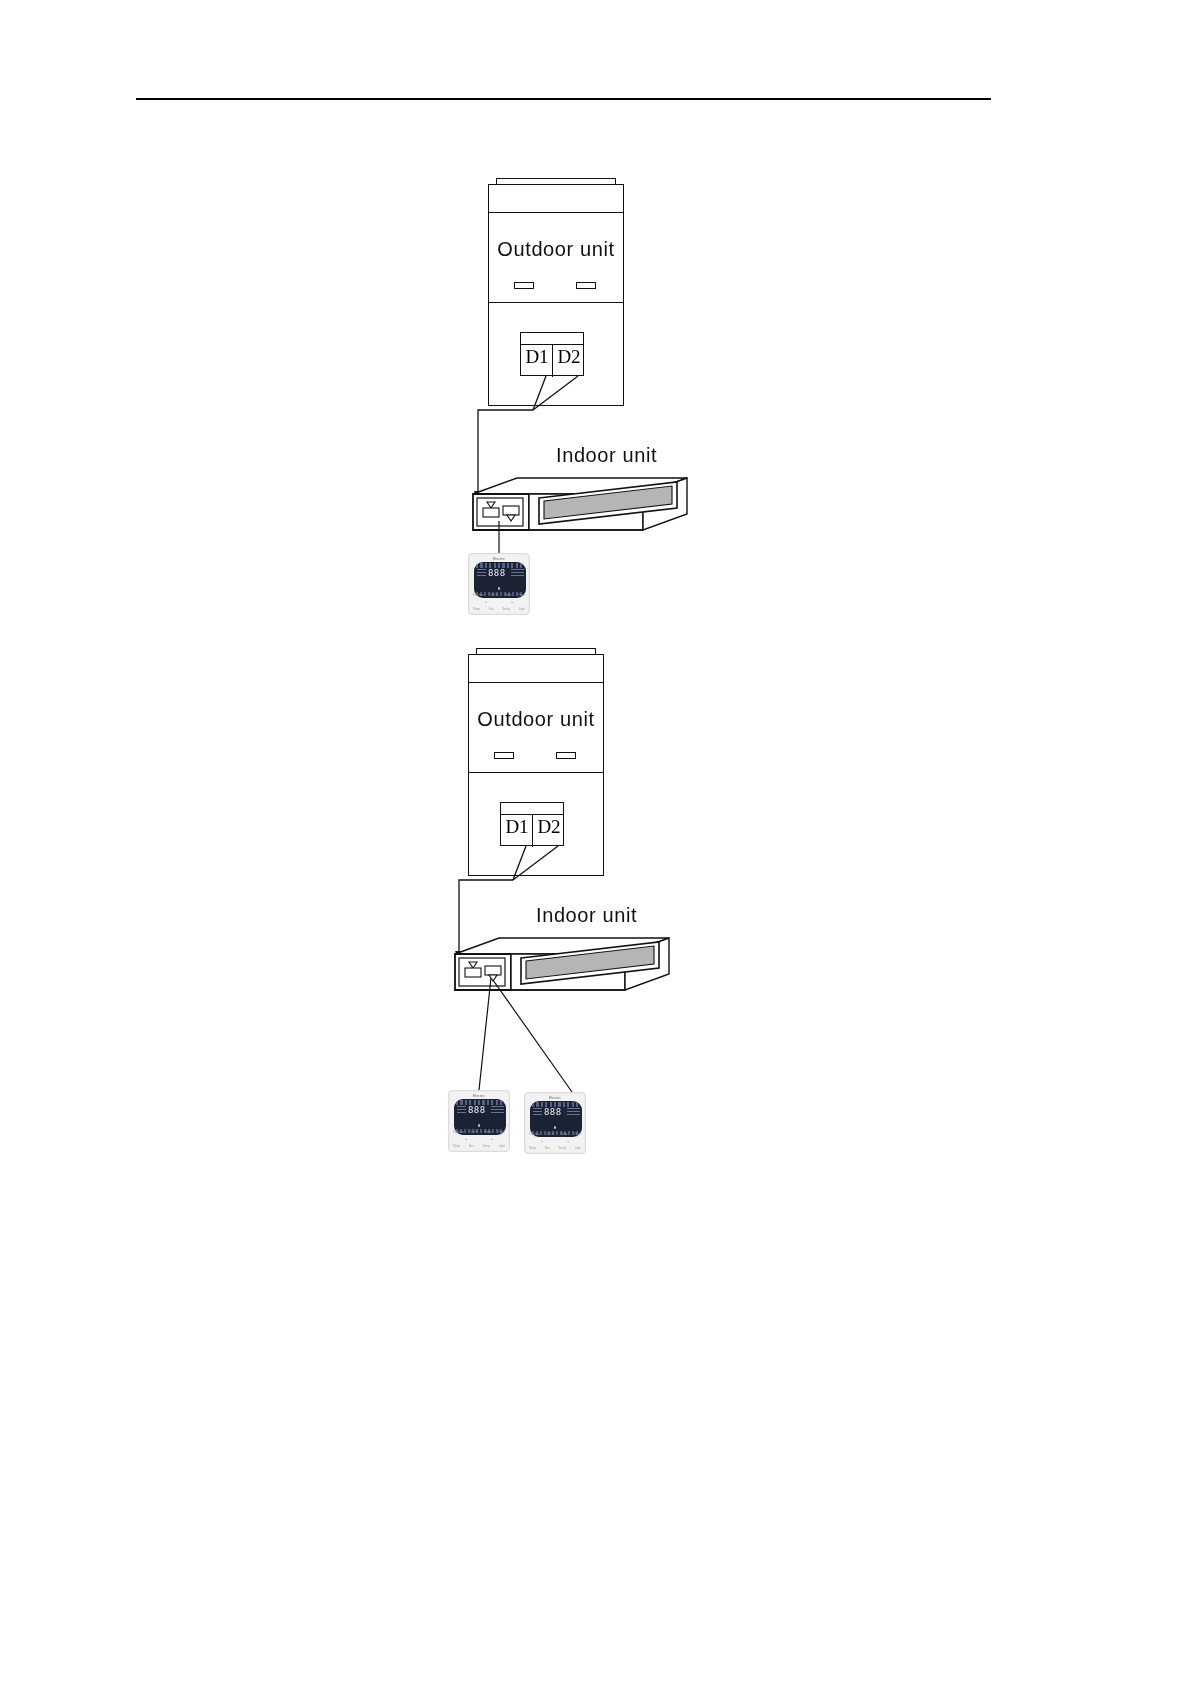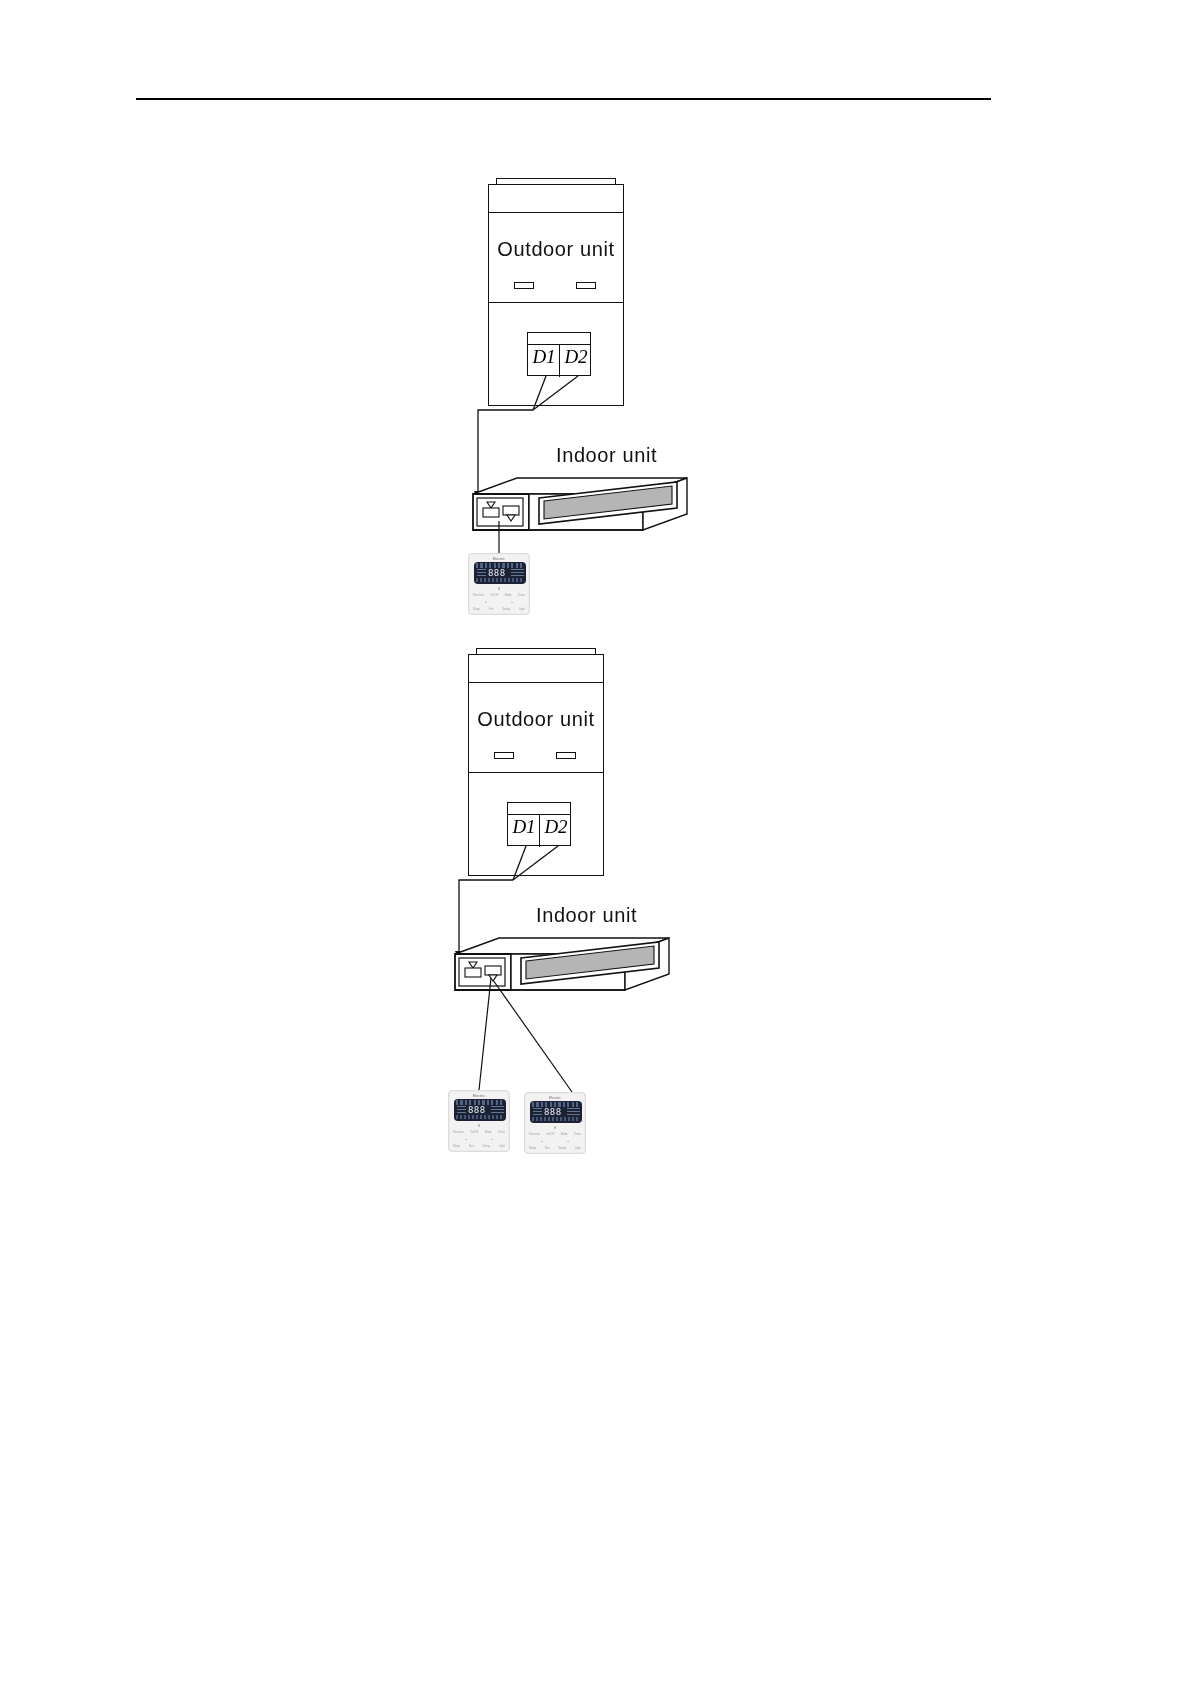--- a/index.html
+++ b/index.html
@@ -15,35 +15,35 @@
   .odu .body{position:absolute;left:0;top:6px;width:136px;height:222px;border:1.3px solid #111;background:#fff;box-sizing:border-box;}
   .odu .band-top{position:absolute;left:0;top:34px;width:136px;height:0;border-top:1.3px solid #111;}
   .odu .band-bot{position:absolute;left:0;top:124px;width:136px;height:0;border-top:1.3px solid #111;}
   .odu .odu-label{position:absolute;left:0;top:60px;width:136px;text-align:center;
       font-size:20px;letter-spacing:.6px;color:#111;white-space:nowrap;}
   .odu .vent{position:absolute;width:20px;height:7px;border:1.3px solid #111;background:#fff;box-sizing:border-box;}
   .odu .vent.v1{left:26px;top:104px;}
   .odu .vent.v2{left:88px;top:104px;}
 
   
-  .tb{position:absolute;left:39px;top:154px;width:64px;height:44px;border:1.6px solid #111;background:#fff;box-sizing:border-box;font-style:italic;}
+  .tb{position:absolute;left:32px;top:154px;width:64px;height:44px;border:1.6px solid #111;background:#fff;box-sizing:border-box;}
   .tb .tb-top{position:absolute;left:0;top:11px;width:100%;height:0;border-top:1.6px solid #111;}
   .tb .tb-mid{position:absolute;left:50%;top:11px;width:0;height:33px;border-left:1.6px solid #111;}
   .tb .tcell{position:absolute;top:13px;width:32px;text-align:center;font-family:"Liberation Serif",serif;font-size:19px;color:#000;}
   .tb .tcell.c1{left:0;}
   .tb .tcell.c2{left:32px;}
 
   
   .idu{position:absolute;}
 
   
   .wc{position:absolute;width:62px;height:62px;background:#f2f2f2;border:1px solid #dcdcdc;border-radius:4px;box-sizing:border-box;
       box-shadow:0 0 0 .5px #e6e6e6 inset;}
   .wc .brand{position:absolute;left:0;top:3px;width:100%;text-align:center;font-size:3.2px;color:#5a5a6a;letter-spacing:.2px;}
-  .wc .lcd{position:absolute;left:5px;top:7.5px;width:52px;height:22px;background:#1b2233;border-radius:4px;overflow:hidden;}
+  .wc .lcd{position:absolute;left:5px;top:7.5px;width:52px;height:36px;background:#1b2233;border-radius:9px;overflow:hidden;}
   .wc .lcd .row-top{position:absolute;left:2px;top:1.5px;right:2px;height:5px;
       background:repeating-linear-gradient(90deg,#5d6f92 0 2.2px,transparent 2.2px 4.4px);opacity:.85;}
   .wc .lcd .row-bot{position:absolute;left:2px;bottom:1.5px;right:2px;height:4.5px;
       background:repeating-linear-gradient(90deg,#54668a 0 2px,transparent 2px 4px);opacity:.8;}
   .wc .lcd .digits{position:absolute;left:14px;top:7px;font-family:"DejaVu Sans Mono",monospace;font-size:9px;
       color:#e8ecf5;letter-spacing:.4px;line-height:9px;}
   .wc .lcd .lblk{position:absolute;left:2.5px;top:7px;width:9px;height:8px;
       background:repeating-linear-gradient(180deg,#6c7f9f 0 1.4px,transparent 1.4px 2.8px);opacity:.9;}
   .wc .lcd .rblk{position:absolute;right:2.5px;top:7px;width:13px;height:8px;
       background:repeating-linear-gradient(180deg,#6c7f9f 0 1.4px,transparent 1.4px 2.8px);opacity:.9;}

